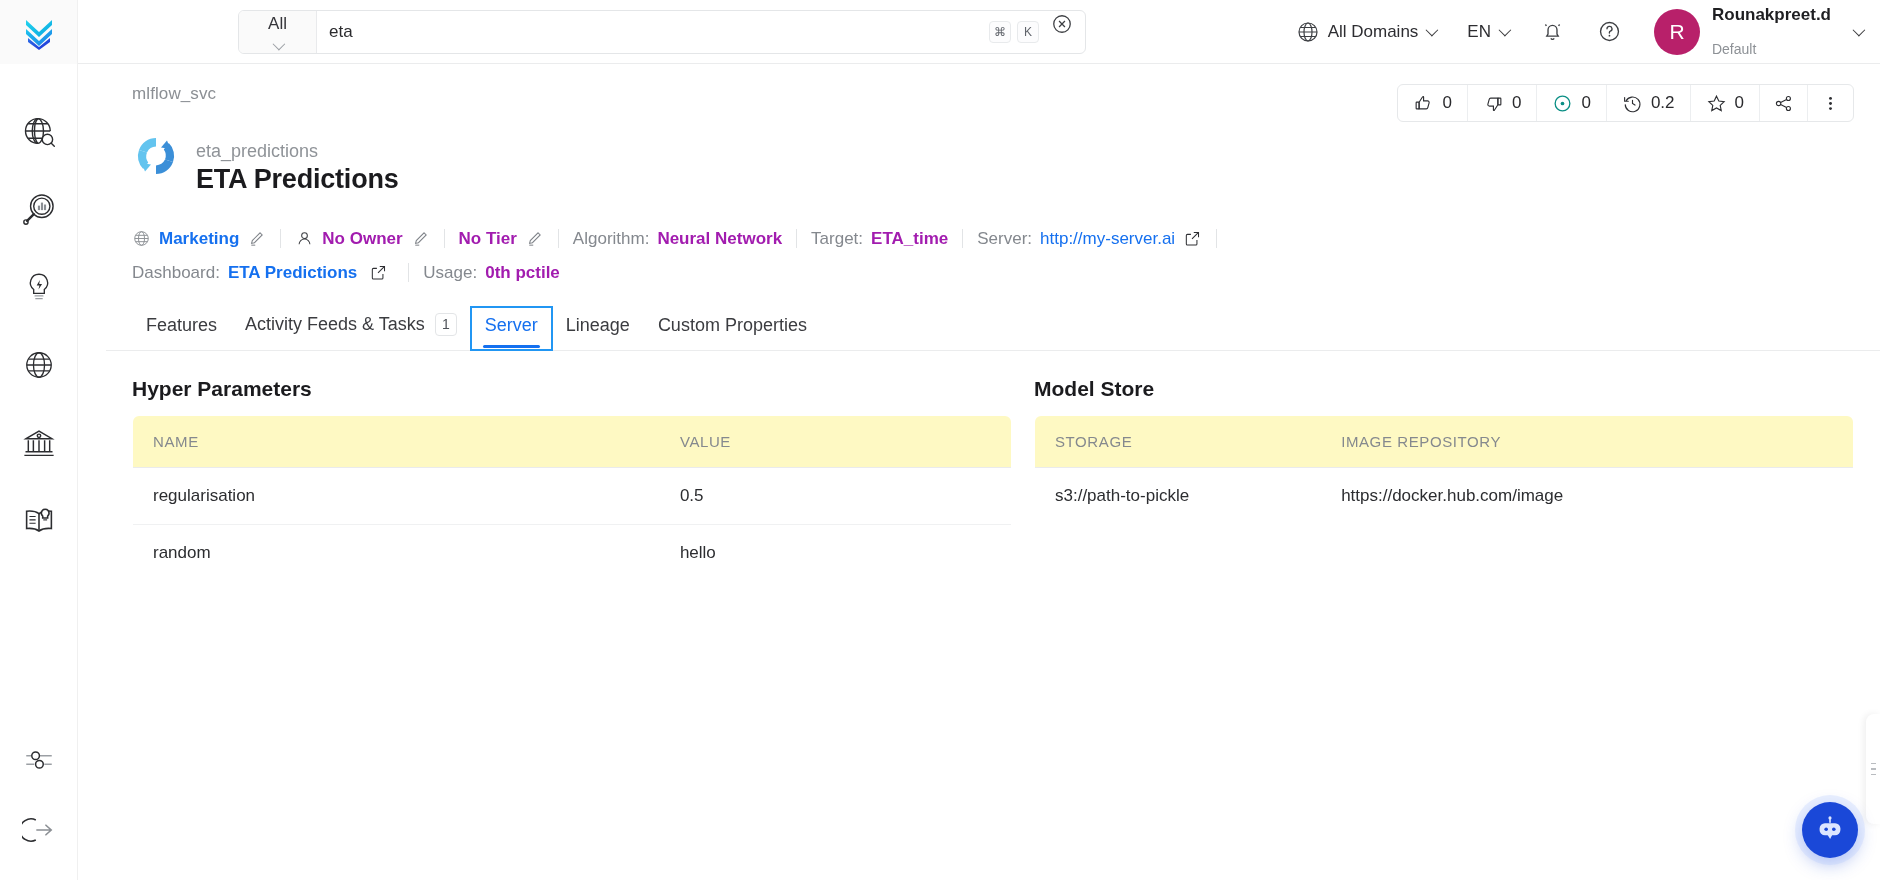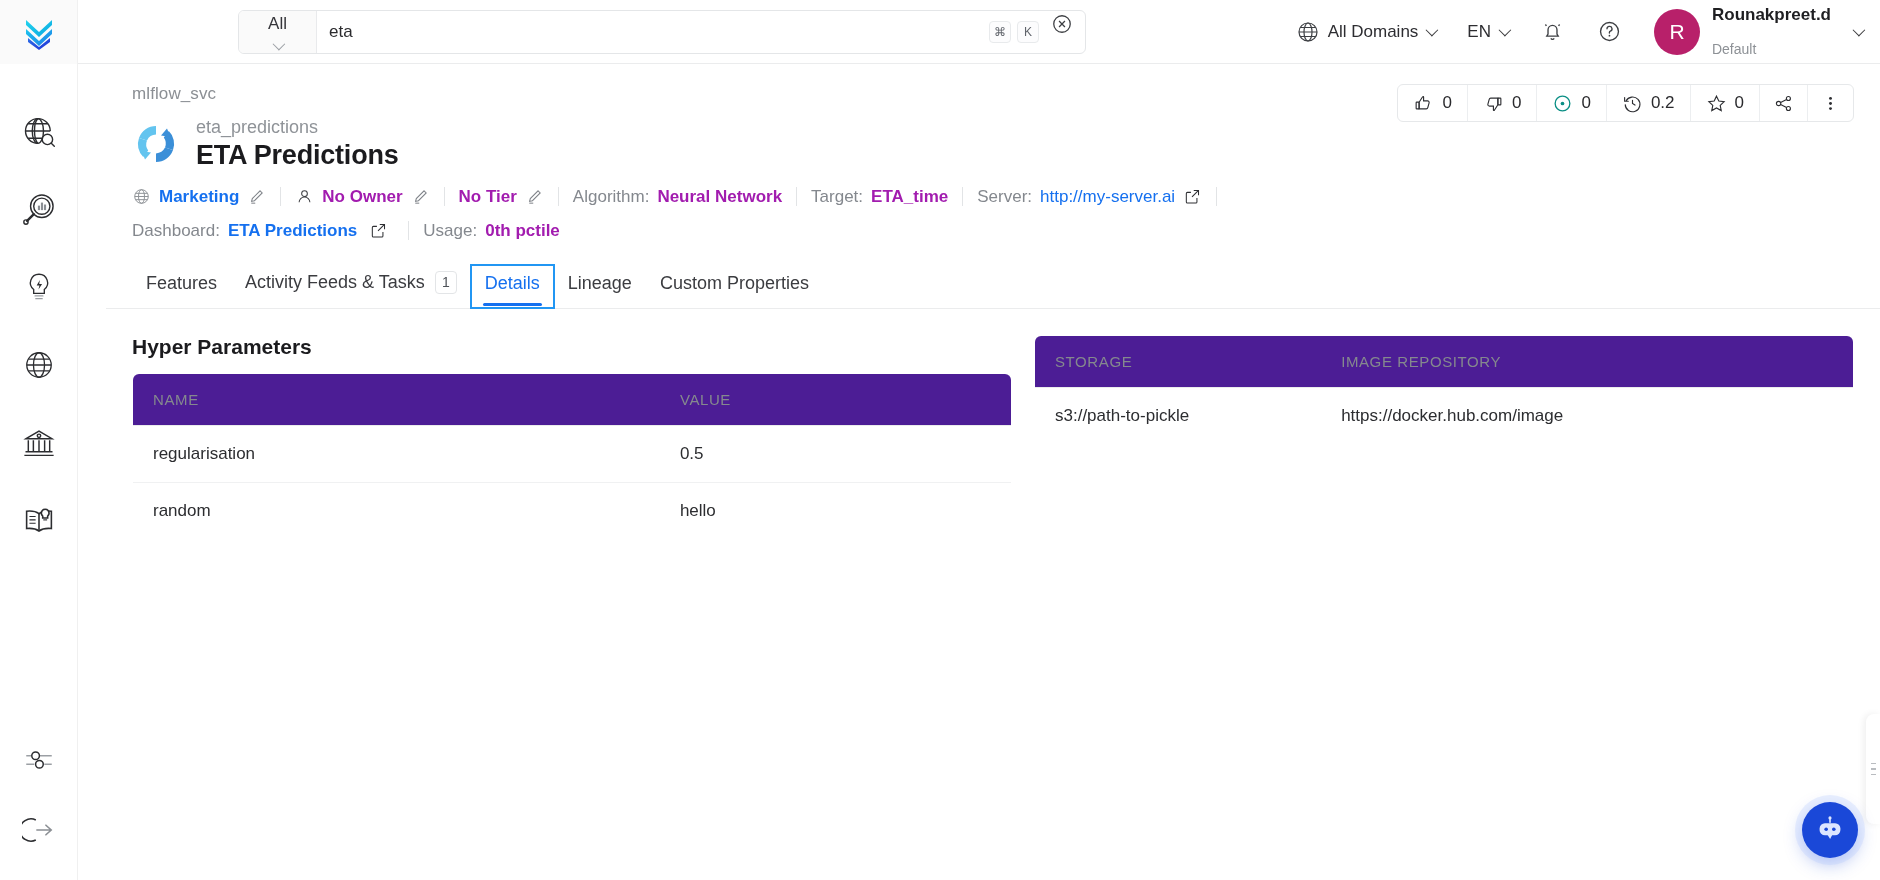--- a/index.html
+++ b/index.html
@@ -91,25 +91,25 @@
   
   .main { flex: 1; min-width: 0; position: relative; background: #fff;
     display: flex; flex-direction: column; }
 
   .entity-header { padding: 20px 26px 0 26px; position: relative; }
   .breadcrumb { font-size: 17px; color: #8b8f94; letter-spacing: .1px; }
 
   .title-row { display: flex; align-items: center; gap: 16px; margin-top: 13px; }
   .entity-logo { width: 48px; height: 48px; flex-shrink: 0; }
   .title-block { line-height: 1.15; }
-  .entity-fqn { font-size: 18px; color: #8f9398; }
+  .entity-fqn { font-size: 18px; color: #8f9398; margin-top: 24px; }
   .entity-title { font-size: 27px; font-weight: 700; color: #1b1b1e; margin-top: 2px; letter-spacing: -.2px; }
 
   .meta-row { display: flex; align-items: center; flex-wrap: nowrap;
-    margin-top: 16px; font-size: 17px; color: #6e7278; gap: 0; }
+    margin-top: 34px; font-size: 17px; color: #6e7278; gap: 0; }
   .meta-chunk { display: flex; align-items: center; gap: 8px; padding-right: 14px; }
   .meta-sep { width: 1px; height: 19px; background: #e2e4e6; margin-right: 14px; }
   .meta-label { color: #84888e; }
   .meta-strong { color: #a21caf; font-weight: 700; }
   .meta-link { color: #1570ef; font-weight: 700; cursor: pointer; }
   .meta-link-blue { color: #1570ef; cursor: pointer; }
   .pencil { cursor: pointer; display: flex; align-items: center; }
   .meta-row2 { display: flex; align-items: center; margin-top: 14px; font-size: 17px; color: #6e7278; }
 
   
@@ -141,21 +141,21 @@
   
   .content { flex: 1; display: flex; gap: 22px; padding: 26px 26px 0 26px; min-height: 0; }
   .panel { display: flex; flex-direction: column; }
   .panel.left { width: 880px; }
   .panel.right { flex: 1; }
   .panel-title { font-size: 21px; font-weight: 700; color: #1b1b1e; margin-bottom: 14px; }
 
   table.tbl { width: 100%; border-collapse: collapse; border: 1px solid #eaebec;
     border-radius: 7px; overflow: hidden; background: #fff; }
   table.tbl thead th {
-    background: #4c1d95; text-align: left; font-size: 15px; letter-spacing: .6px;
+    background: #fef9c3; text-align: left; font-size: 15px; letter-spacing: .6px;
     color: #85898e; font-weight: 400; padding: 17px 20px; border-bottom: 1px solid #eaebec;
   }
   table.tbl tbody td { font-size: 17px; color: #2c2d30; padding: 18px 20px;
     border-bottom: 1px solid #f0f1f2; }
   table.tbl tbody tr:last-child td { border-bottom: 0; }
   td.link, td .link { color: #1570ef; cursor: pointer; }
 
   .col-w-60 { width: 60%; }
   .col-w-35 { width: 35%; }
 
@@ -525,21 +525,21 @@
 
       <div class="tabs-row">
         <div class="tab">
           <span>Features</span>
         </div>
         <div class="tab">
           <span>Activity Feeds &amp; Tasks</span>
           <span class="tab-count">1</span>
         </div>
         <div class="tab active">
-          <span>Details</span>
+          <span>Server</span>
         </div>
         <div class="tab">
           <span>Lineage</span>
         </div>
         <div class="tab">
           <span>Custom Properties</span>
         </div>
       </div>
 
       <div class="content">
@@ -560,20 +560,21 @@
               </tr>
               <tr>
                 <td>random</td>
                 <td>hello</td>
               </tr>
             </tbody>
           </table>
         </div>
 
         <div class="panel right">
+          <div class="panel-title">Model Store</div>
           <table class="tbl">
             <thead>
               <tr>
                 <th class="col-w-35">STORAGE</th>
                 <th>IMAGE REPOSITORY</th>
               </tr>
             </thead>
             <tbody>
               <tr>
                 <td class="link">s3://path-to-pickle</td>

